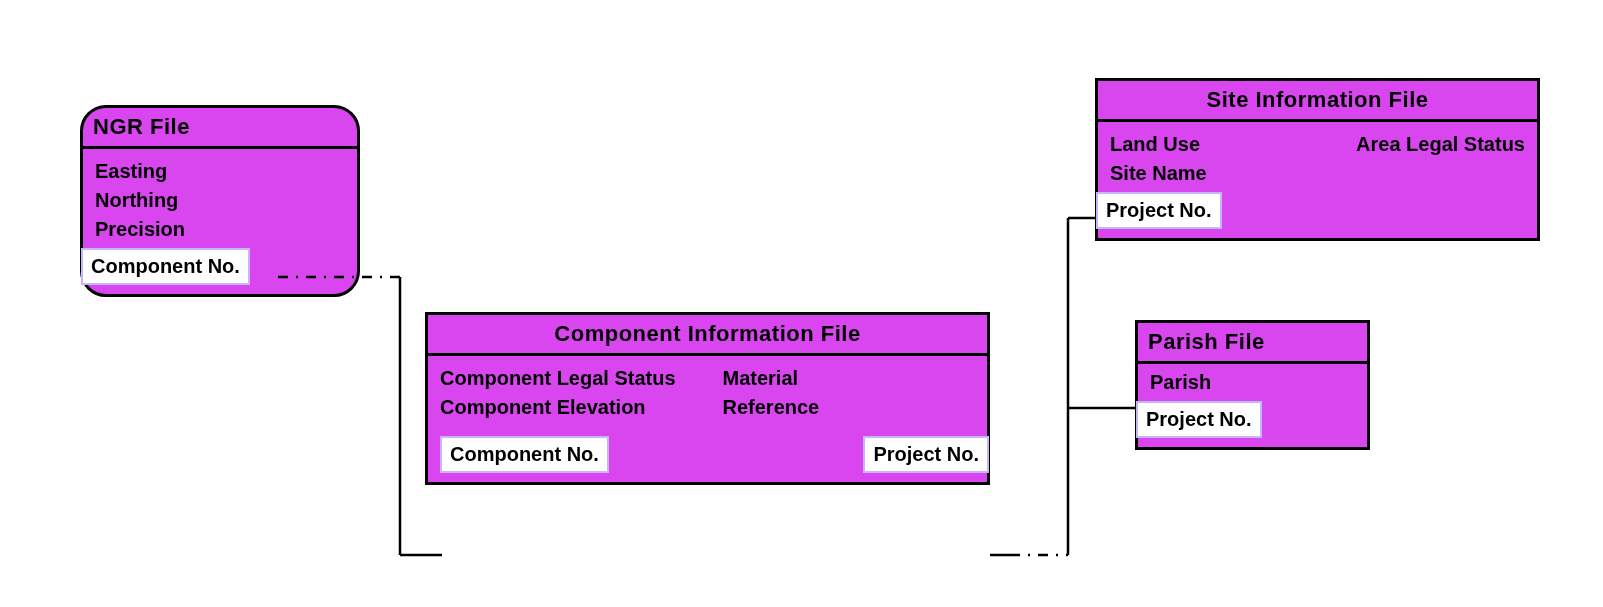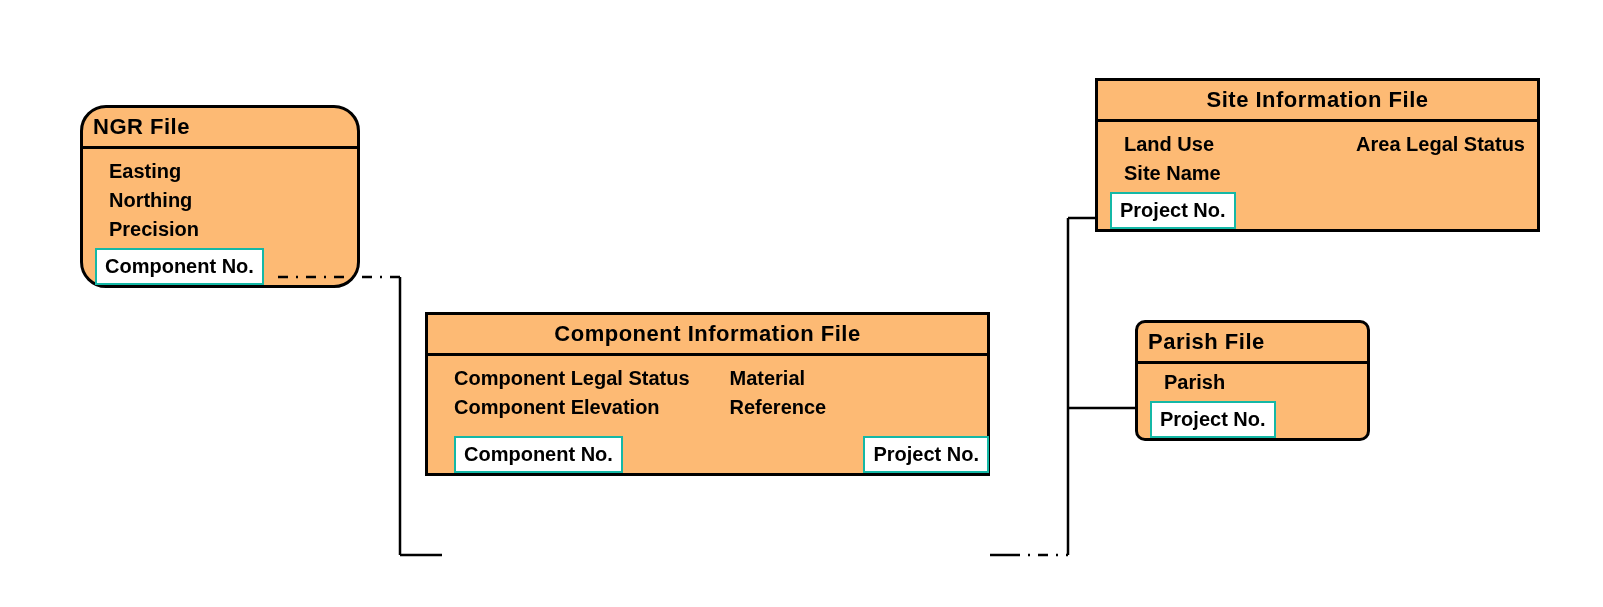--- a/index.html
+++ b/index.html
@@ -9,45 +9,44 @@
     height: 607px;
     background: #fff;
     font-family: "Helvetica", "Arial", sans-serif;
     font-weight: bold;
     color: #000;
     position: relative;
   }
   .entity {
     position: absolute;
     border: 3px solid #000;
-    background: #fdba74;
+    background: #d946ef;
     box-sizing: border-box;
   }
   .entity-title {
     text-align: center;
     padding: 6px 10px;
     border-bottom: 3px solid #000;
     font-size: 22px;
     letter-spacing: 0.5px;
   }
   .entity-body {
-    padding: 8px 12px 0 12px;
+    padding: 8px 12px 9px 12px;
     font-size: 20px;
     line-height: 1.45;
     position: relative;
-    margin-left: 14px;
   }
   .cols {
     display: flex;
     gap: 30px;
   }
   .col { flex: 1; }
   .key-box {
     display: inline-block;
-    border: 2px solid #14b8a6;
+    border: 2px solid #c4b5fd;
     padding: 2px 8px;
     margin-top: 4px;
     background: #fff;
     font-size: 20px;
   }
   svg.connectors {
     position: absolute;
     inset: 0;
     width: 1603px;
     height: 607px;
@@ -99,21 +98,21 @@
   <div class="entity-body">
     <div style="display:flex; justify-content:space-between;">
       <span>Land Use</span>
       <span>Area Legal Status</span>
     </div>
     <div>Site Name</div>
     <div class="key-box" style="margin-left:-14px;">Project No.</div>
   </div>
 </div>
 
-<div class="entity" style="left:1135px; top:320px; width:235px;border-radius:10px;">
+<div class="entity" style="left:1135px; top:320px; width:235px;">
   <div class="entity-title" style="text-align:left; padding-left:10px;">Parish File</div>
   <div class="entity-body" style="padding-top:4px;">
     <div>Parish</div>
     <div class="key-box" style="margin-left:-14px;">Project No.</div>
   </div>
 </div>
 
 <svg class="connectors">
 
   <line class="dashdot" x1="278" y1="277" x2="400" y2="277"></line>

